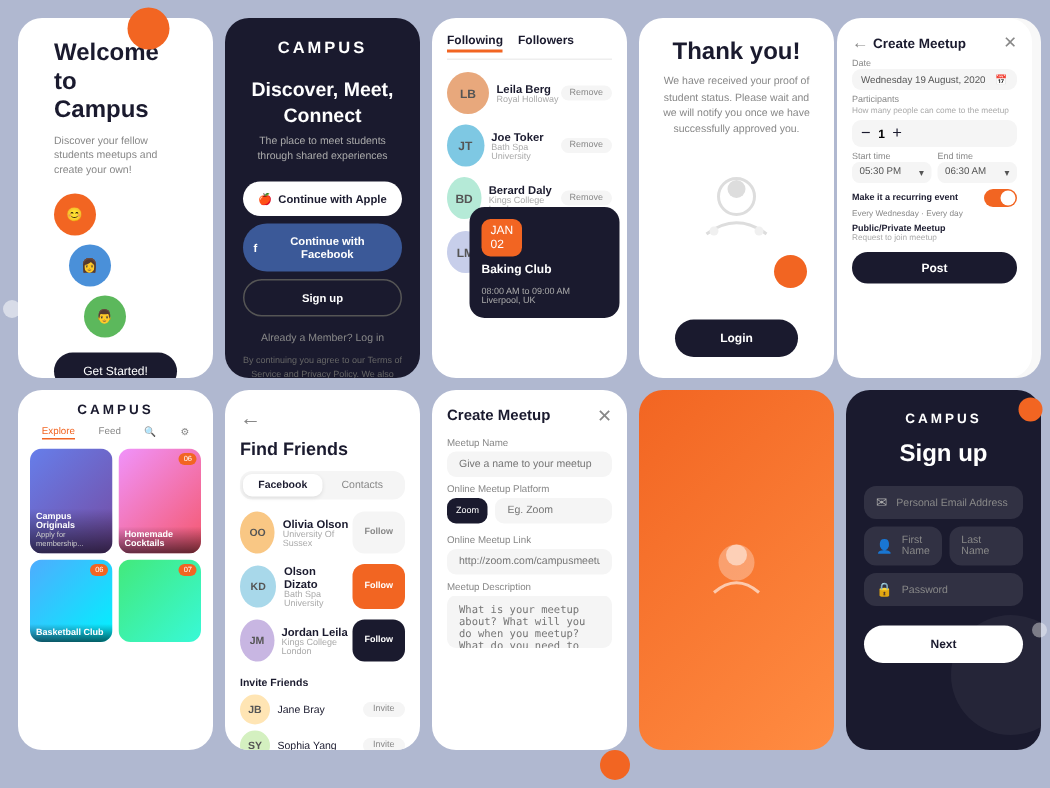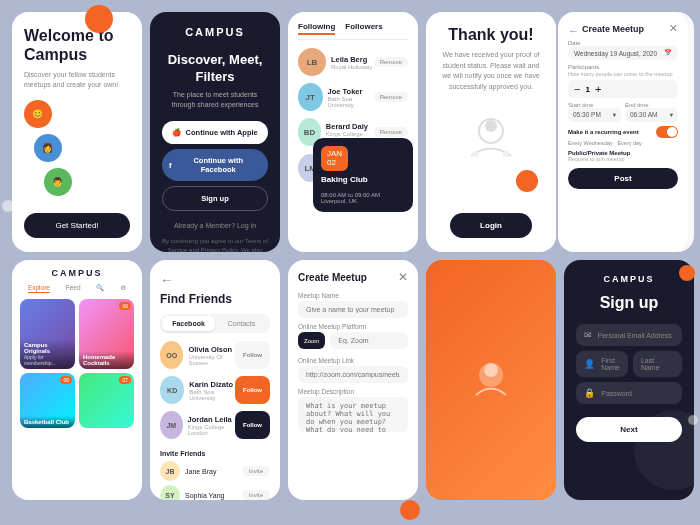--- a/index.html
+++ b/index.html
@@ -34,21 +34,21 @@
       background: #fff;
       border-radius: 16px;
       overflow: hidden;
       position: relative;
       display: flex;
       flex-direction: column;
     }
 
     
     .card-welcome {
-      padding: 14px 12px;
+      padding: 14px 24px;
       background: #fff;
     }
     .card-welcome .title {
       font-size: 16px;
       font-weight: 700;
       color: #1a1a2e;
       line-height: 1.2;
       margin-bottom: 6px;
     }
     .card-welcome .subtitle {
@@ -653,21 +653,21 @@
   <div class="card card-discover" style="grid-column:2;grid-row:1;">
     <div class="brand">CAMPUS</div>
     <div class="campus-hero">
       <svg width="80" height="45" viewBox="0 0 80 45">
         <circle cx="40" cy="22" r="18" fill="rgba(255,255,255,0.1)"></circle>
         <circle cx="25" cy="28" r="10" fill="rgba(255,165,0,0.5)"></circle>
         <circle cx="55" cy="20" r="12" fill="rgba(100,100,200,0.4)"></circle>
         <rect x="15" y="30" width="50" height="8" rx="4" fill="rgba(255,255,255,0.1)"></rect>
       </svg>
     </div>
-    <div class="tagline">Discover, Meet, Filters</div>
+    <div class="tagline">Discover, Meet, Connect</div>
     <div class="sub">The place to meet students through shared experiences</div>
     <button class="auth-btn apple">
       <span>🍎</span>
       <span>Continue with Apple</span>
     </button>
     <button class="auth-btn facebook">
       <span>f</span>
       <span>Continue with Facebook</span>
     </button>
     <button class="auth-btn signup">Sign up</button>
@@ -844,21 +844,21 @@
             <div class="friend-name">Olivia Olson</div>
             <div class="friend-univ">University Of Sussex</div>
           </div>
         </div>
         <button class="follow-btn gray">Follow</button>
       </div>
       <div class="friend-item">
         <div class="friend-info">
           <div class="avatar-circle" style="background:#a8d8ea;font-size:7px;">KD</div>
           <div>
-            <div class="friend-name">Karin Dizato</div>
+            <div class="friend-name">Olson Dizato</div>
             <div class="friend-univ">Bath Spa University</div>
           </div>
         </div>
         <button class="follow-btn pink">Follow</button>
       </div>
       <div class="friend-item">
         <div class="friend-info">
           <div class="avatar-circle" style="background:#c8b6e2;font-size:7px;">JM</div>
           <div>
             <div class="friend-name">Jordan Leila</div>

